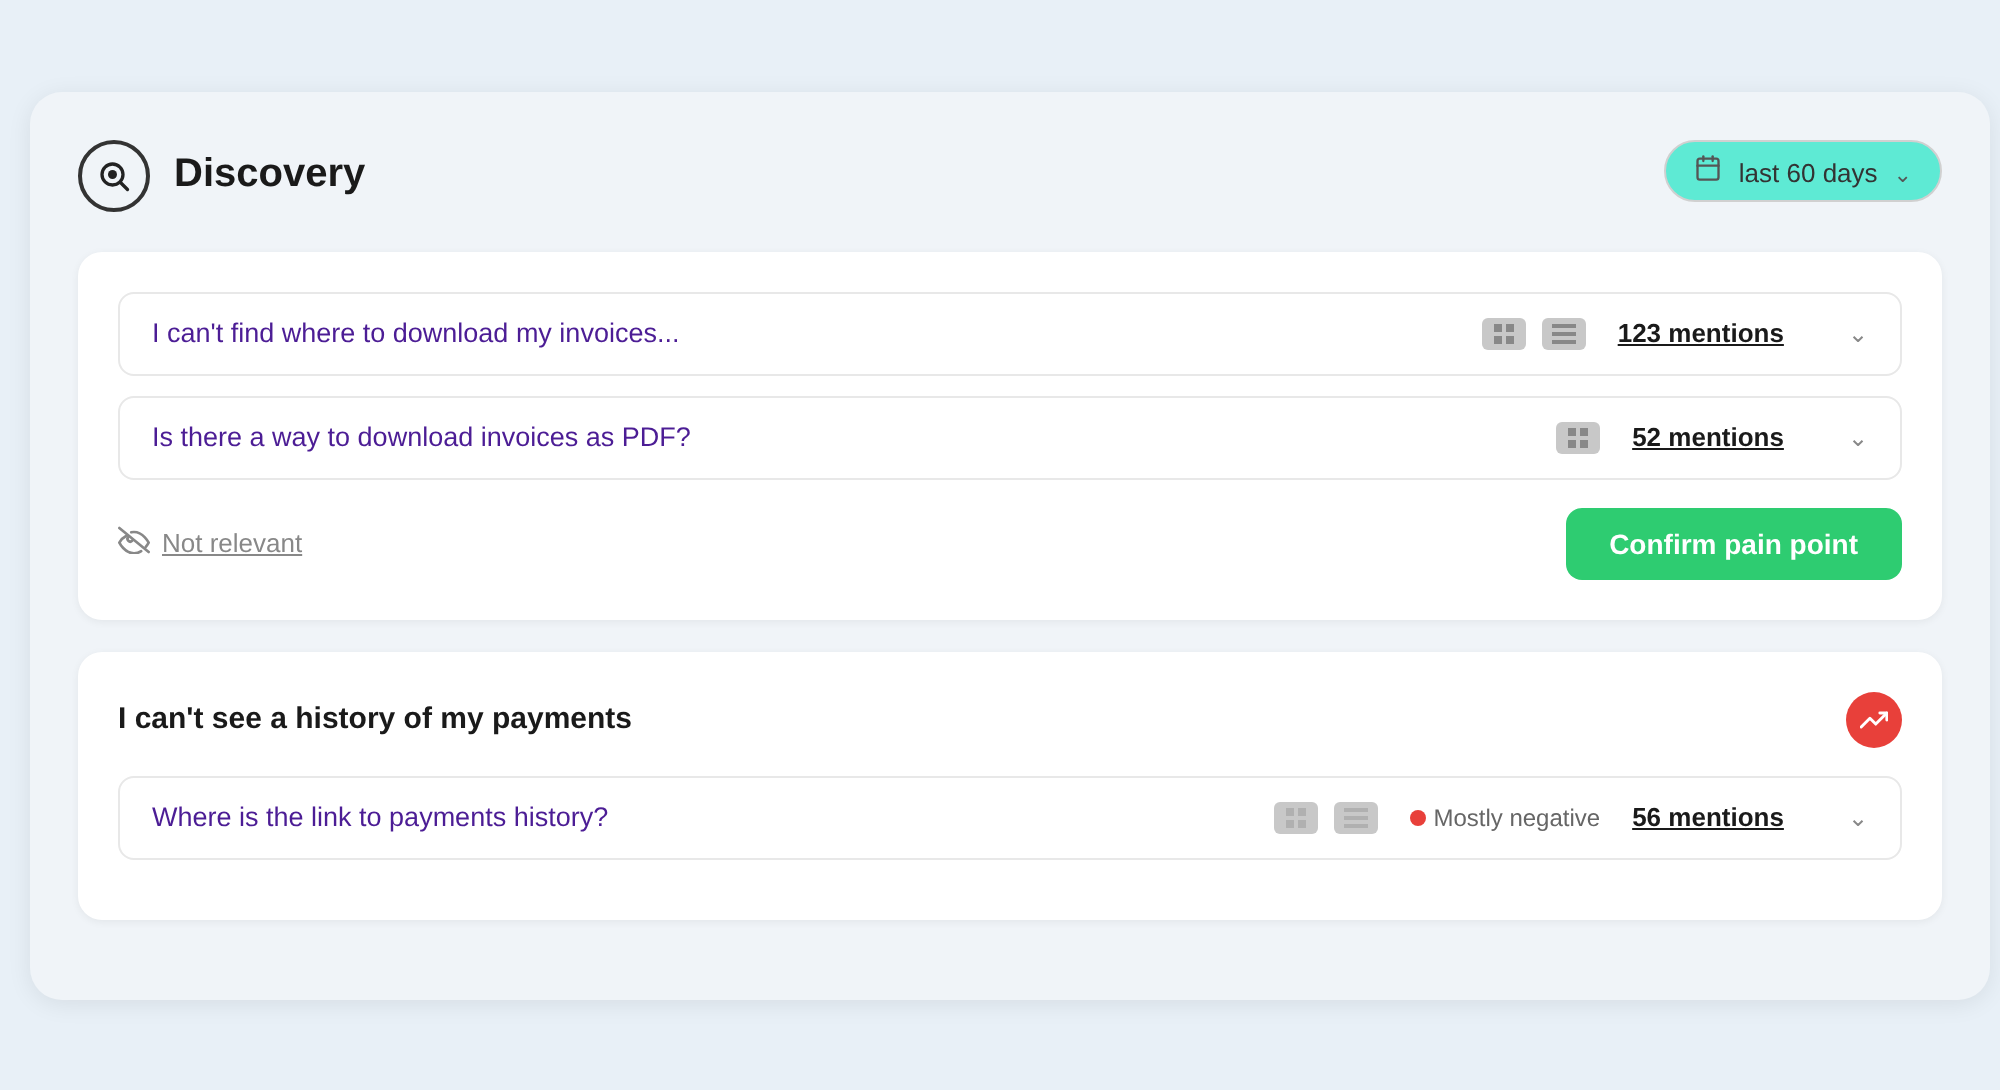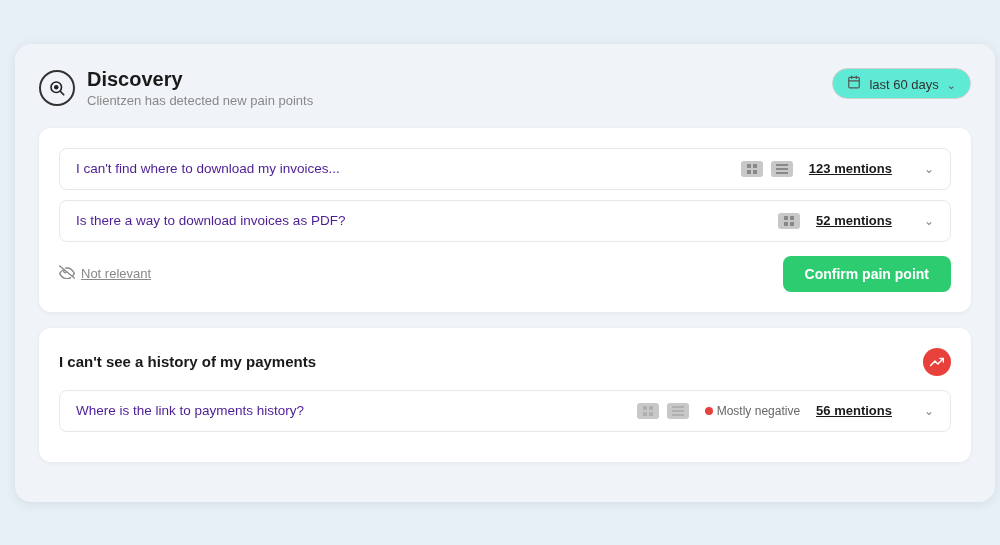--- a/index.html
+++ b/index.html
@@ -199,21 +199,20 @@
     <div class="header-left">
       <div class="header-icon">
         <svg width="18" height="18" viewBox="0 0 24 24" fill="none" stroke="#222" stroke-width="2.2" stroke-linecap="round" stroke-linejoin="round">
           <circle cx="11" cy="11" r="7"></circle>
           <line x1="21" y1="21" x2="16.65" y2="16.65"></line>
           <circle cx="11" cy="11" r="3" fill="#222" stroke="none"></circle>
         </svg>
       </div>
       <div class="header-text">
         <h1>Discovery</h1>
-        <p>Clientzen has detected new pain points</p>
       </div>
     </div>
     <button class="date-filter">
       <span class="date-filter-icon">
         <svg width="14" height="14" viewBox="0 0 24 24" fill="none" stroke="#555" stroke-width="2" stroke-linecap="round" stroke-linejoin="round">
           <rect x="3" y="4" width="18" height="18" rx="2"></rect>
             <line x1="16" y1="2" x2="16" y2="6"></line>
             <line x1="8" y1="2" x2="8" y2="6"></line>
             <line x1="3" y1="10" x2="21" y2="10"></line>
         </svg>

